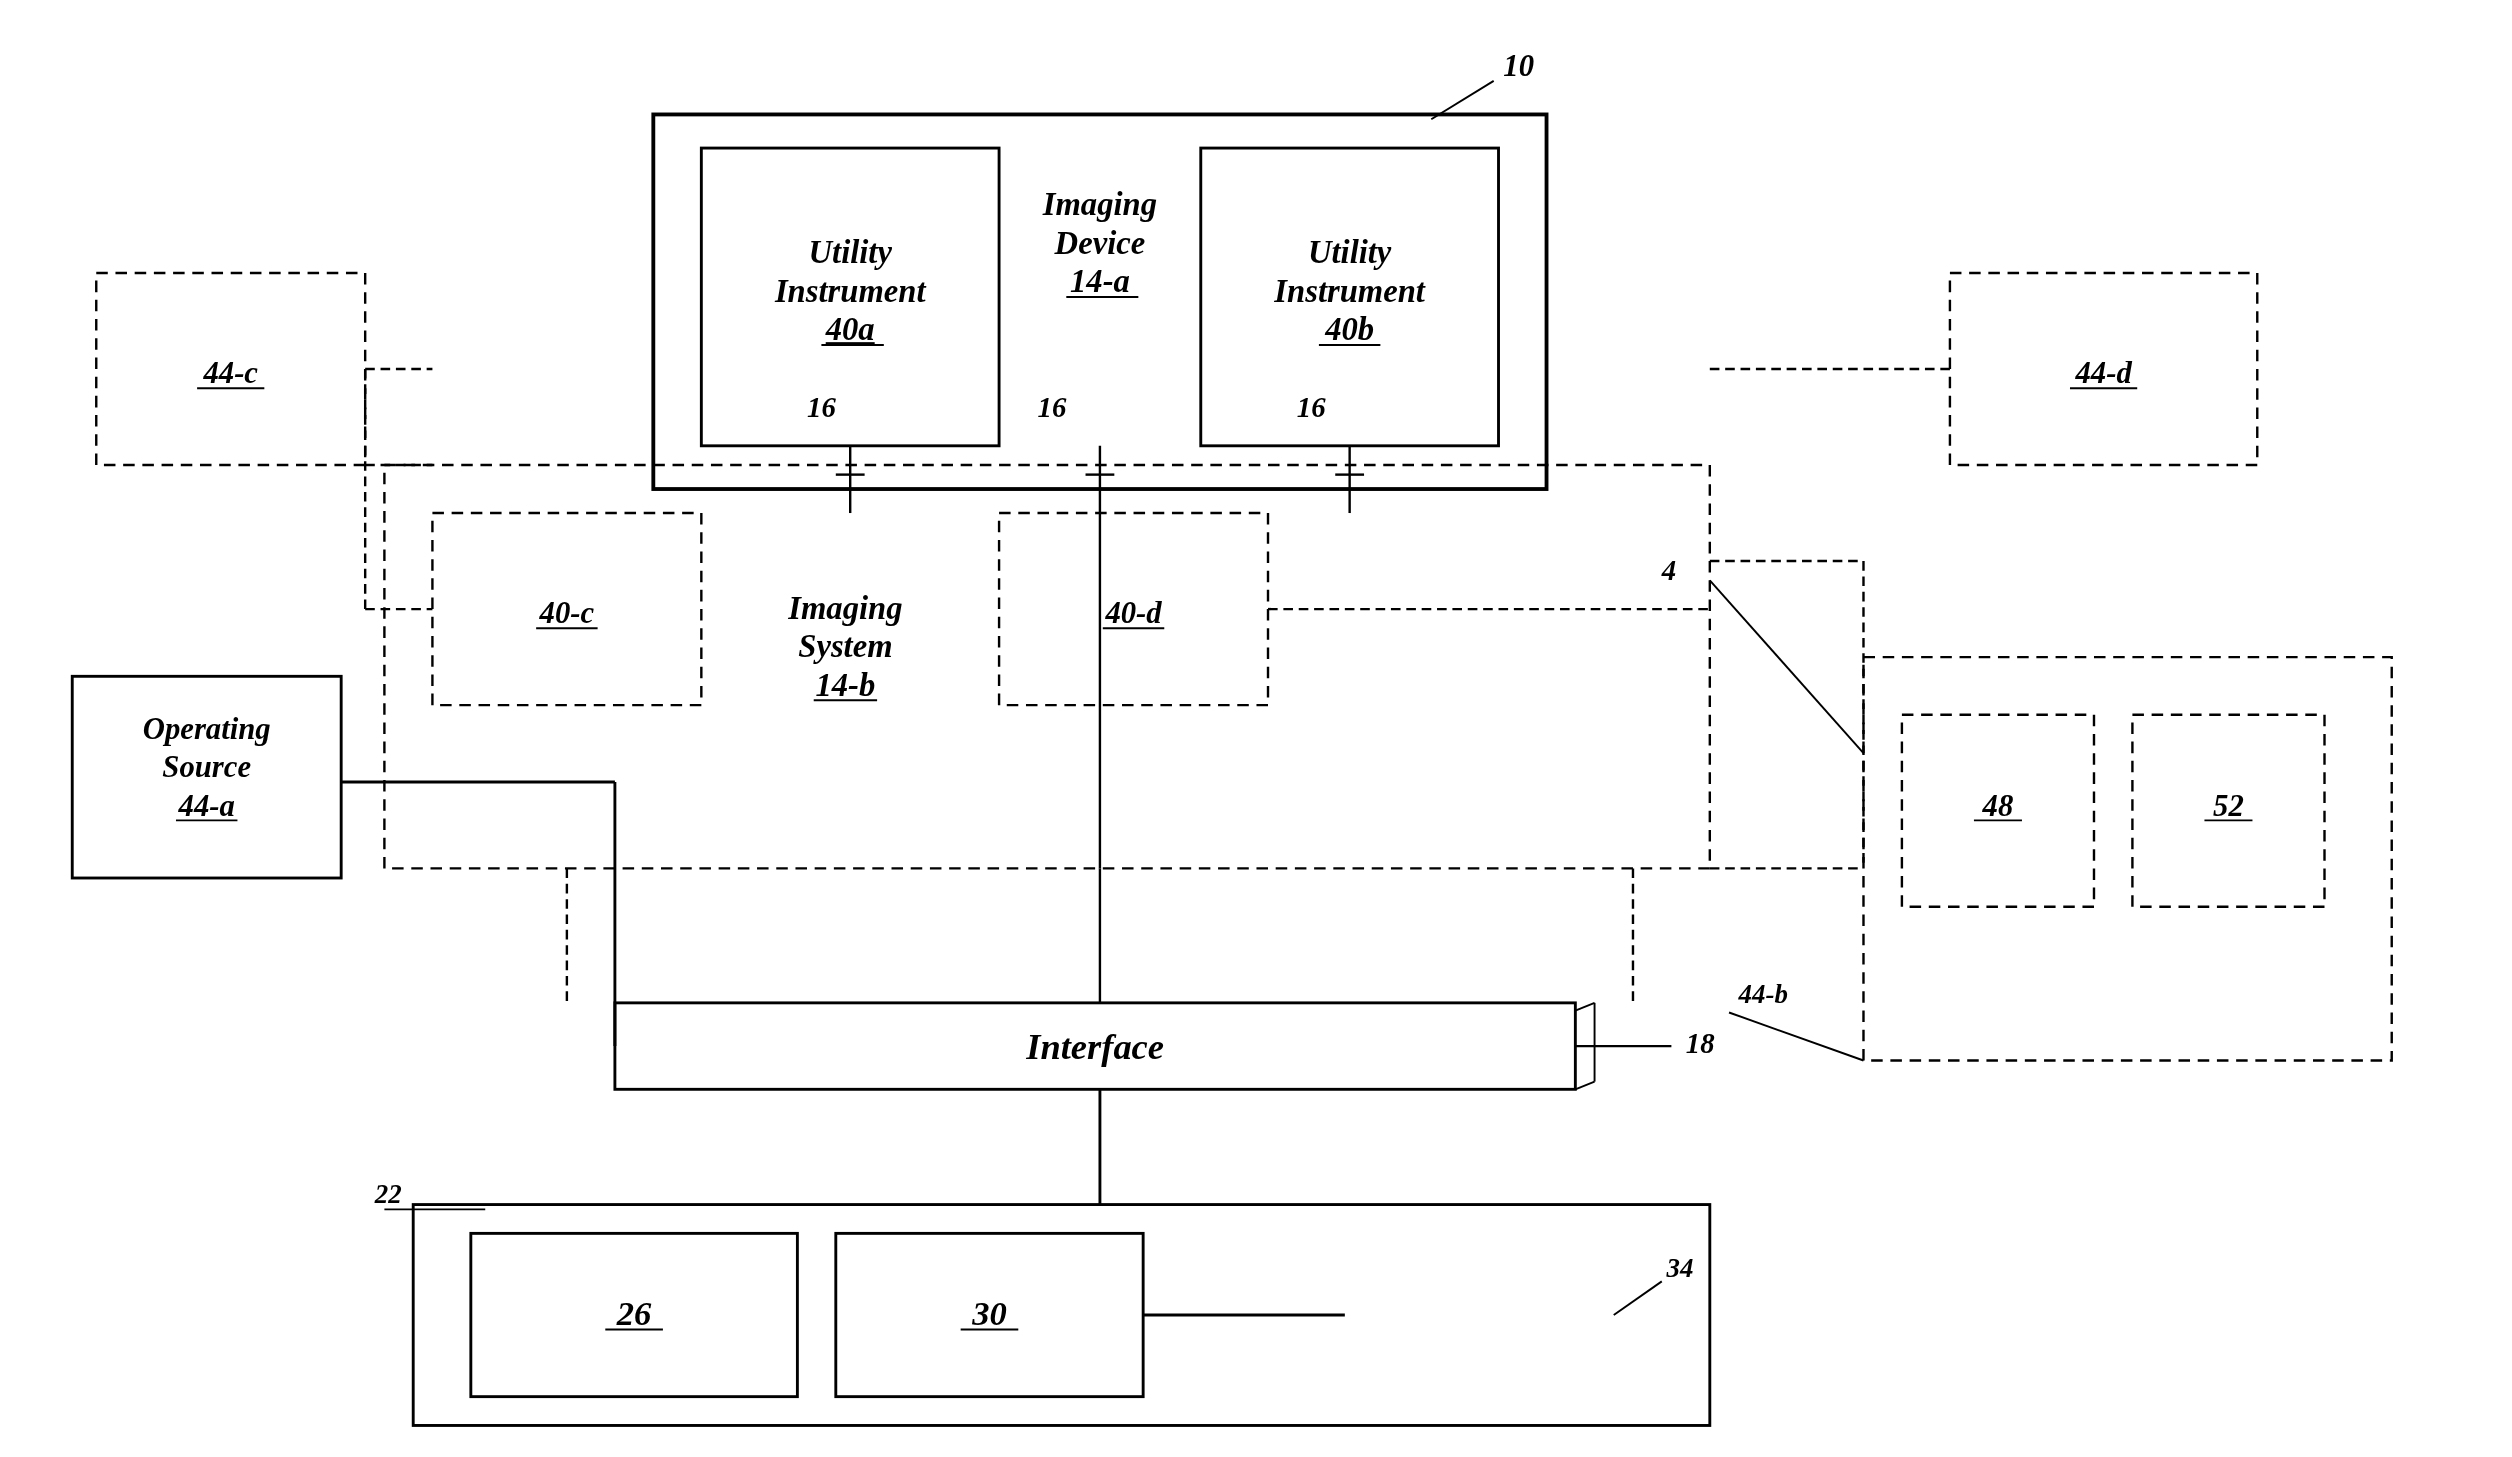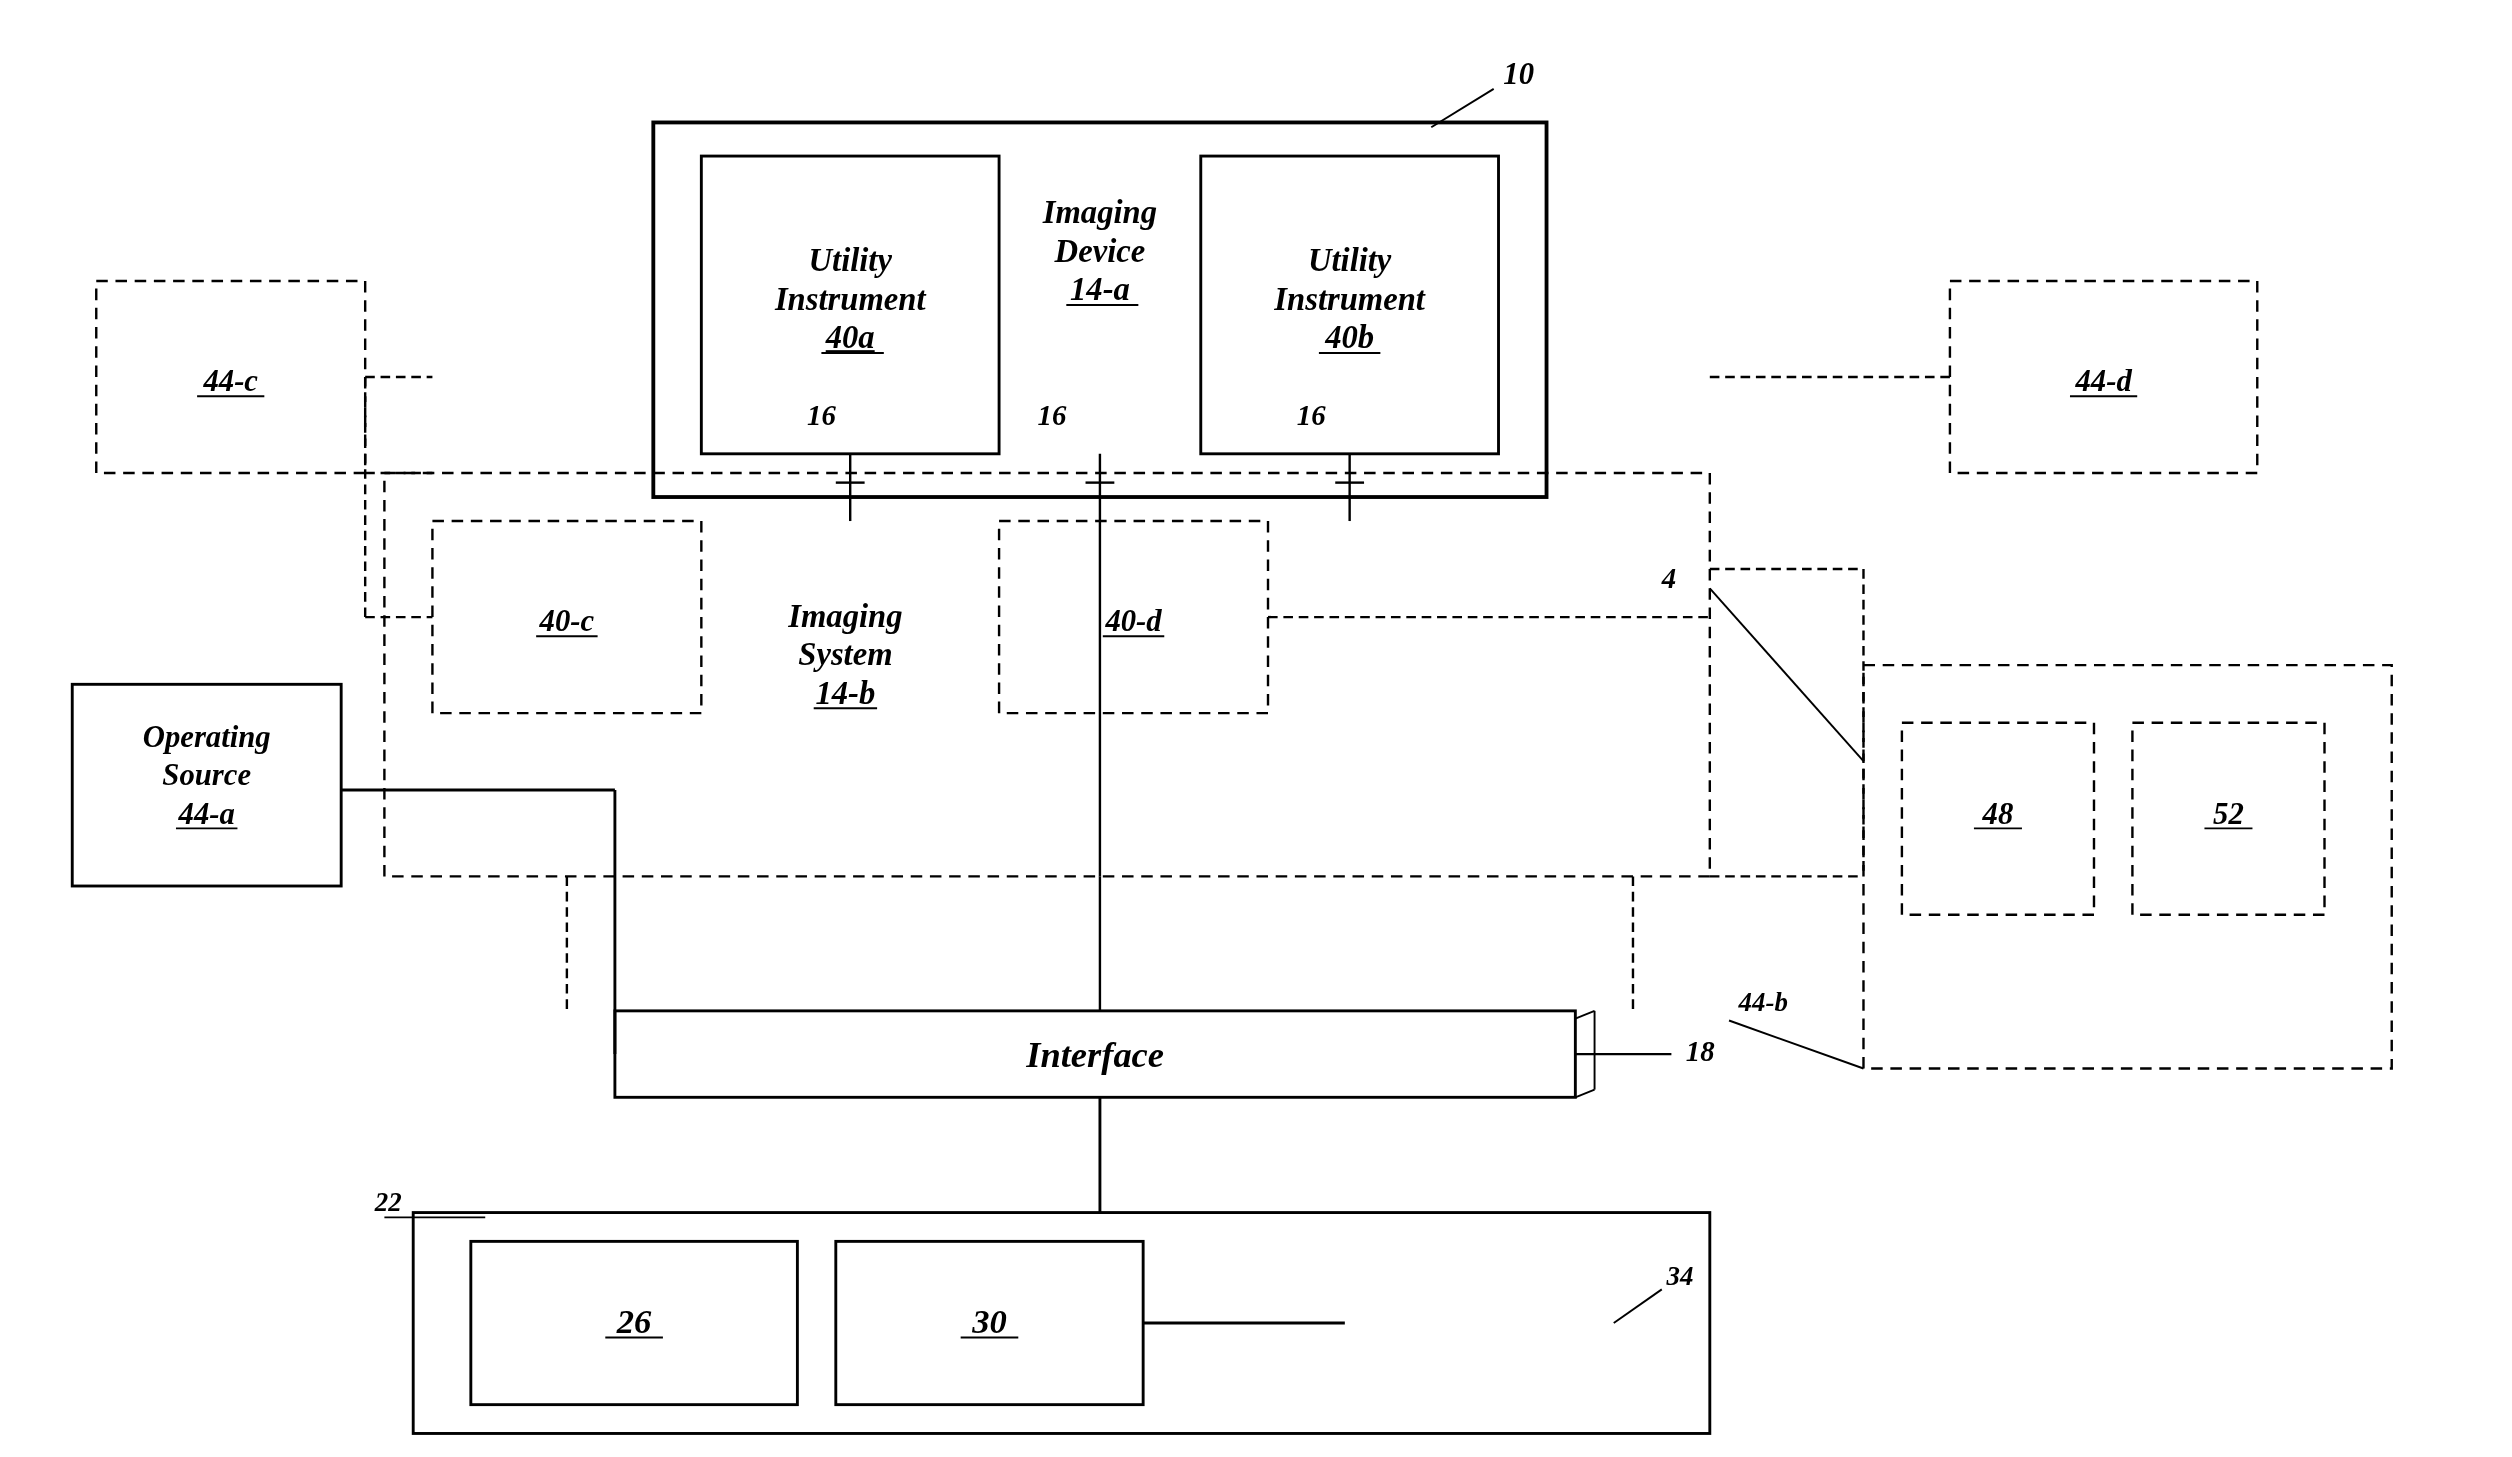--- a/index.html
+++ b/index.html
@@ -6,21 +6,21 @@
     body {
       background: #fff;
       font-family: 'Times New Roman', Times, serif;
       width: 2512px;
       height: 1457px;
       position: relative;
       overflow: hidden;
     }
     .diagram-container {
       position: absolute;
-      top: 12px; left: 0;
+      top: 4px; left: 0;
       width: 2512px;
       height: 1214px;
       padding-left: 22px;
     }
     svg {
       position: absolute;
       top: 0; left: 0;
       width: 2512px;
       height: 1457px;
     }

